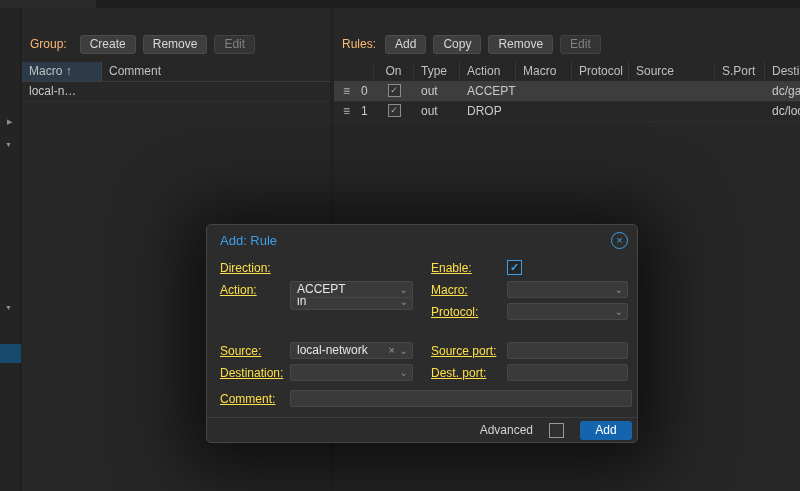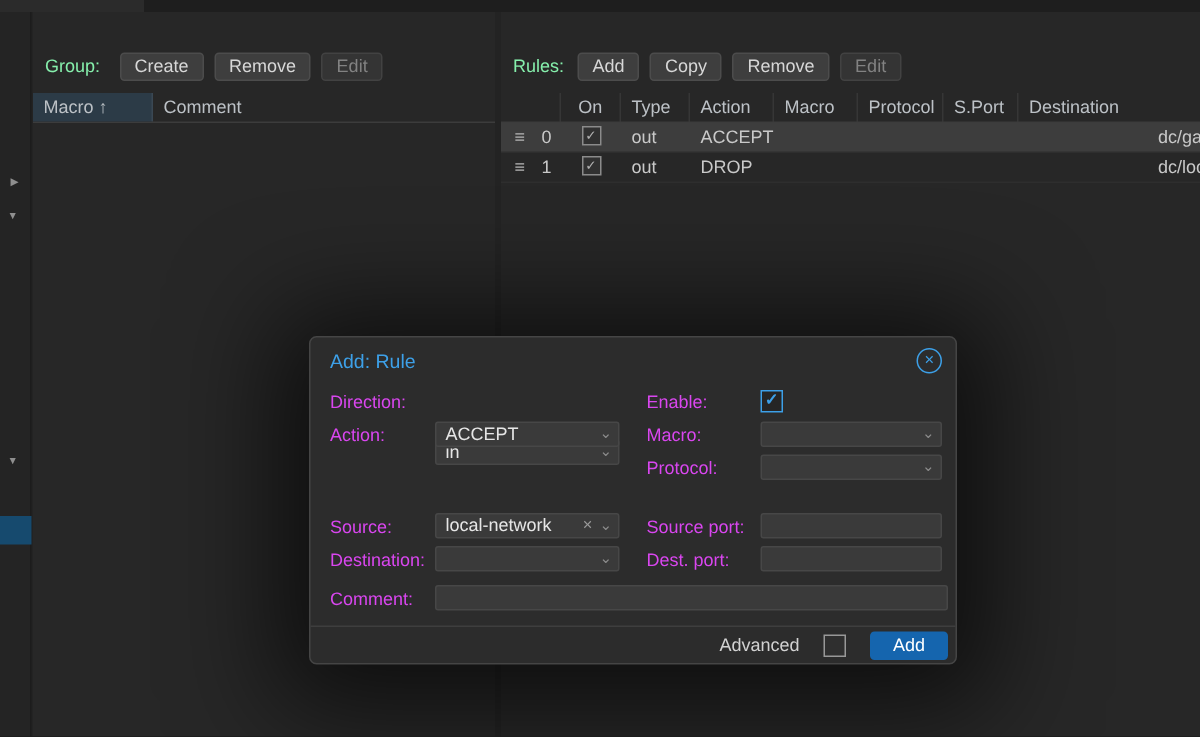--- a/index.html
+++ b/index.html
@@ -10,21 +10,21 @@
   .toptab{position:absolute;left:0;top:0;width:96px;height:8px;background:#2b2b2b;}
   
   .gutter{position:absolute;left:0;top:8px;width:21px;height:483px;background:#242424;border-right:1px solid #1c1c1c;box-sizing:border-box;}
   .tri{position:absolute;color:#8f8f8f;font-size:7px;line-height:7px;cursor:pointer;}
   .tree-sel{position:absolute;left:0;top:336px;width:21px;height:19px;background:#164a6e;}
   
   .panel{position:absolute;top:8px;height:483px;background:#272727;}
   .group-panel{left:22px;width:308px;}
   .rules-panel{left:334px;width:466px;}
   .toolbar{position:absolute;left:0;top:22px;right:0;height:28px;display:flex;align-items:center;padding-left:8px;gap:7px;box-sizing:border-box;}
-  .tb-label{color:#86efac;margin-right:6px;}
+  .tb-label{color:#fdba74;margin-right:6px;}
   .btn{background:#3e3e3e;border:1px solid #4c4c4c;border-radius:3px;color:#d7d7d7;
     padding:2px 9px;font-size:12px;line-height:13px;cursor:pointer;white-space:nowrap;}
   .btn.disabled{color:#828282;border-color:#424242;background:#343434;}
   .grid{position:absolute;left:0;right:0;top:54px;}
   .grid-header{display:flex;height:19px;line-height:19px;color:#bcc1c6;border-bottom:1px solid #3c3c3c;}
   .hcell{padding-left:7px;border-right:1px solid rgba(255,255,255,0.07);box-sizing:border-box;overflow:hidden;white-space:nowrap;cursor:pointer;}
   .sorted{background:#2c3b47;}
   .row{display:flex;height:19px;line-height:19px;color:#c9c9c9;border-bottom:1px solid #2e2e2e;cursor:pointer;}
   .row.selected{background:#3d3d3d;}
   .cell{padding-left:7px;box-sizing:border-box;overflow:hidden;white-space:nowrap;}
@@ -43,21 +43,21 @@
   .c-dest{flex:1;border-right:none;}
   .drag{color:#b5b5b5;}
   .cb{display:inline-block;width:11px;height:11px;border:1px solid #8b8b8b;background:#313131;
     color:#b0b0b0;font-size:9px;line-height:11px;text-align:center;vertical-align:middle;margin-top:-2px;}
   
   .dialog{position:absolute;left:206px;top:224px;width:430px;height:217px;background:#2c2c2c;
     border:1px solid #454545;border-radius:5px;box-shadow:0 6px 70px 22px rgba(0,0,0,0.65);}
   .dlg-title{position:absolute;left:13px;top:8px;color:#3da0e8;font-size:13px;}
   .dlg-close{position:absolute;right:9px;top:7px;width:15px;height:15px;border:1px solid #3da0e8;
     border-radius:50%;color:#3da0e8;font-size:11px;line-height:14px;text-align:center;cursor:pointer;}
-  .fld-label{position:absolute;color:#d946ef;line-height:14px;}
+  .fld-label{position:absolute;color:#fde047;line-height:14px;text-decoration:underline;}
   .field{position:absolute;height:17px;background:#3a3a3a;border:1px solid #474747;border-radius:2px;
     box-sizing:border-box;color:#e6e6e6;line-height:15px;padding:0 18px 0 6px;font-size:12px;overflow:hidden;cursor:pointer;}
   input.field{padding:0 6px;outline:none;cursor:text;}
   .w1{left:83px;width:123px;}
   .w2{left:300px;width:121px;}
   .chev{position:absolute;right:4px;top:1px;color:#8d8d8d;font-size:10px;line-height:13px;}
   .clearx{position:absolute;right:17px;top:0;color:#9a9a9a;font-size:11px;line-height:15px;}
   .cb-blue{position:absolute;left:300px;width:13px;height:13px;border:1px solid #3da0e8;background:#252525;
     color:#3da0e8;font-weight:bold;font-size:11px;line-height:13px;text-align:center;cursor:pointer;}
   .dlg-footer{position:absolute;left:0;right:0;top:192px;height:25px;border-top:1px solid #3e3e3e;
@@ -90,39 +90,44 @@
       <span class="btn disabled">Edit</span>
     </div>
     <div class="grid">
       <div class="grid-header">
         <div class="hcell g-group sorted">
           <span>Macro</span>
           <span>↑</span>
         </div>
         <div class="hcell g-comment">Comment</div>
       </div>
+      <div class="row">
+        <div class="cell g-group">local-n…</div>
+        <div class="cell g-comment"></div>
+      </div>
     </div>
   </div>
 
   <div class="panel rules-panel">
     <div class="toolbar">
       <span class="tb-label" style="margin-right:2px;">Rules:</span>
       <span class="btn">Add</span>
       <span class="btn">Copy</span>
       <span class="btn">Remove</span>
       <span class="btn disabled">Edit</span>
     </div>
     <div class="grid">
       <div class="grid-header">
         <div class="hcell c-handle"></div>
         <div class="hcell c-on">On</div>
         <div class="hcell c-type">Type</div>
         <div class="hcell c-action">Action</div>
         <div class="hcell c-macro">Macro</div>
         <div class="hcell c-protocol">Protocol</div>
+        <div class="hcell c-source">Source</div>
         <div class="hcell c-sport">S.Port</div>
         <div class="hcell c-dest">Destination</div>
       </div>
       <div class="row selected">
         <div class="cell c-handle">
           <span class="drag">≡</span>
           <span>0</span>
         </div>
         <div class="cell c-on">
           <span class="cb">✓</span>

